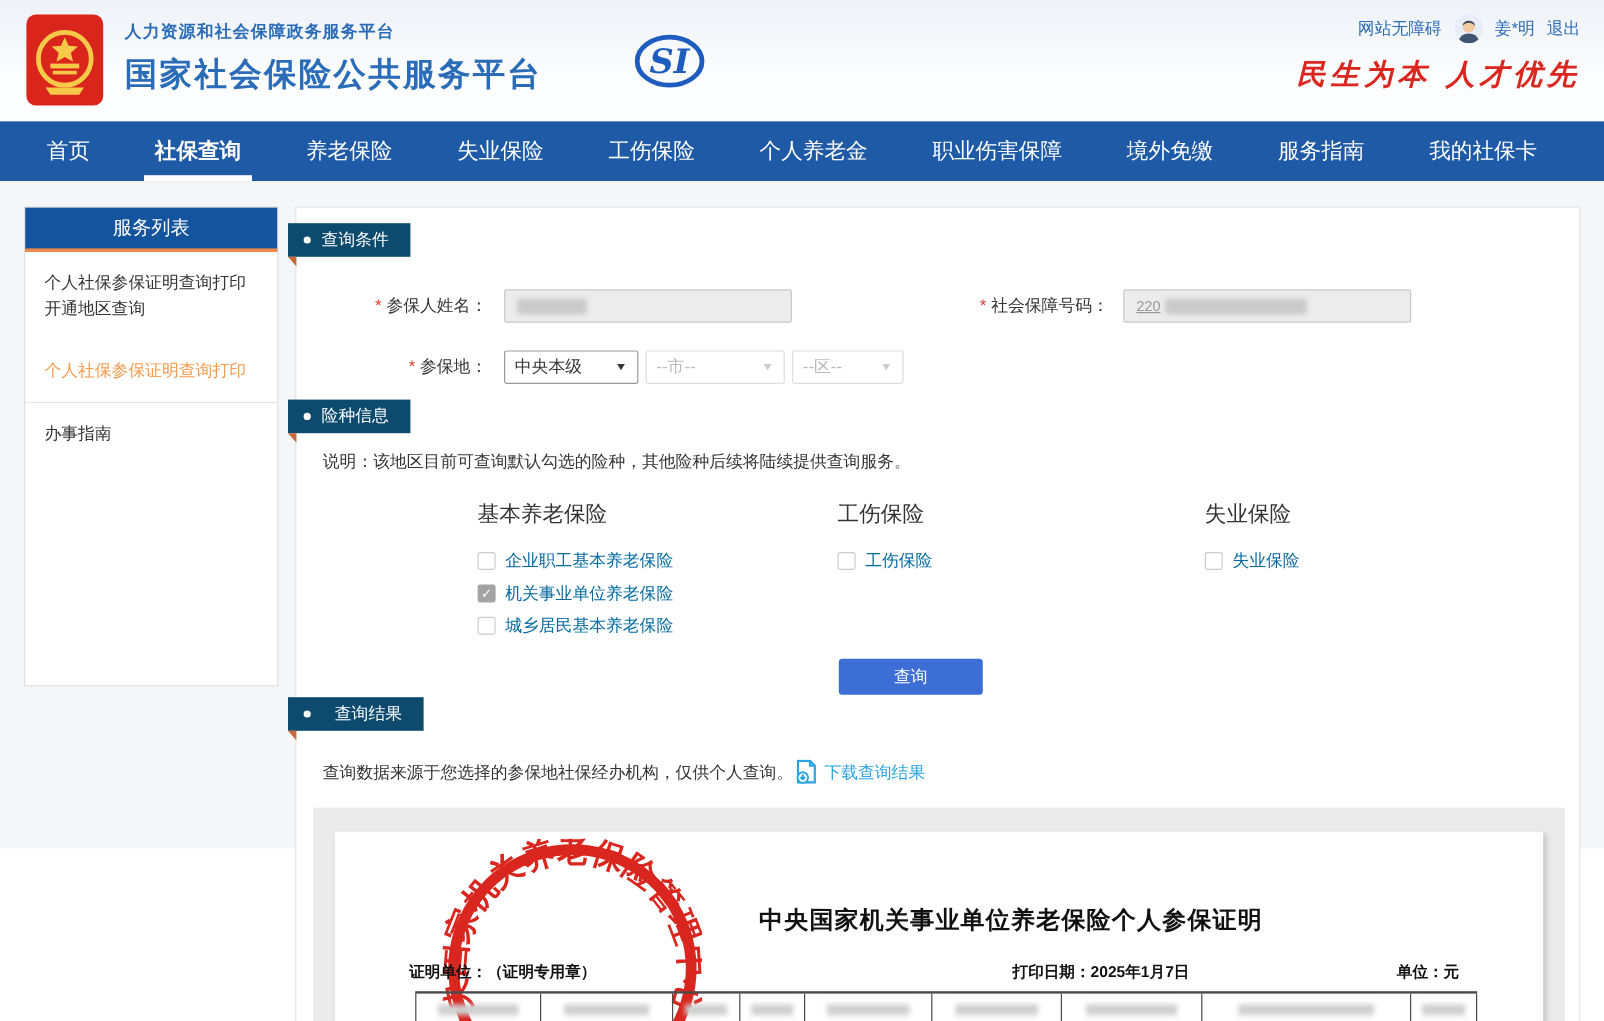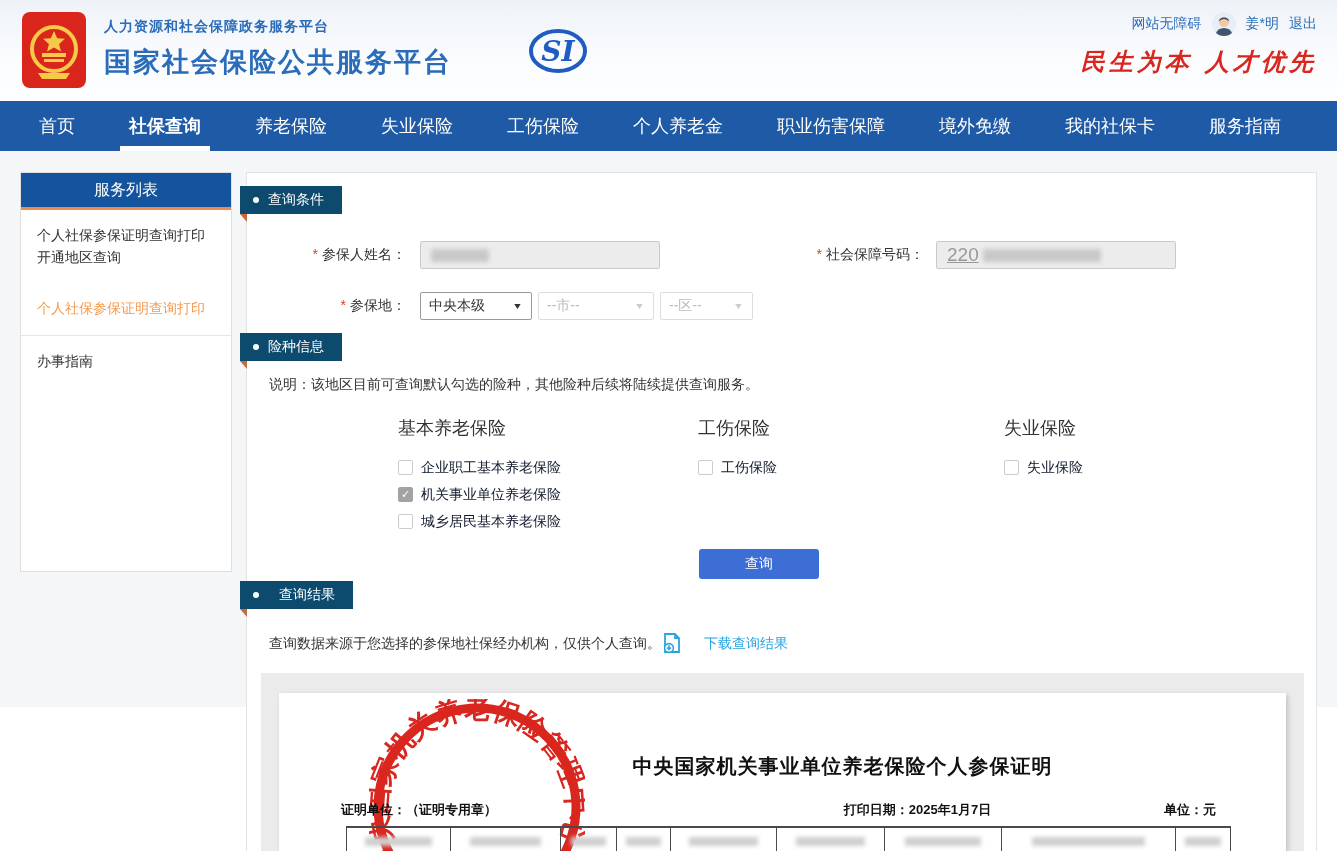--- a/index.html
+++ b/index.html
@@ -59,21 +59,21 @@
 
   .row1 { position:absolute; top:68px; left:0; width:100%; height:28px; }
   .row2 { position:absolute; top:119px; left:0; width:100%; height:28px; }
   .lab1 { position:absolute; right:910px; top:5px; text-align:right; white-space:nowrap; }
   .inp1 { position:absolute; left:173px; top:0; width:240px; height:28px;
           background:#ececec; border:1px solid #c9c9c9; border-radius:2px;
           display:flex; align-items:center; padding:0 10px; }
   .lab2 { position:absolute; right:392px; top:5px; text-align:right; white-space:nowrap; }
   .inp2 { position:absolute; left:689px; top:0; width:240px; height:28px;
           background:#ececec; border:1px solid #c9c9c9; border-radius:2px;
-          display:flex; align-items:center; padding:0 10px; font-size:19px; color:#999;text-decoration:underline; }
+          display:flex; align-items:center; padding:0 10px; font-size:12px; color:#999;text-decoration:underline; }
   .blurbar { height:13px; background:#c9c9c9; border-radius:2px; filter:blur(2px); }
   .nameblur { width:58px; } .ssnblur { width:118px; margin-left:4px; }
 
   .sel { position:absolute; top:0; height:28px; border:1px solid #999; border-radius:2px; background:#fff;
          display:flex; align-items:center; justify-content:space-between; padding:0 8px; font-size:14px; color:#333; cursor:pointer; }
   .sel .caret { font-size:11px; color:#333; transform:scaleY(.8); }
   .sel.disabled { border-color:#ddd; color:#bbb; cursor:default; }
   .sel.disabled .caret { color:#ccc; }
   .sel.s1 { left:173px; width:112px; } .sel.s2 { left:291px; width:116px; } .sel.s3 { left:413px; width:93px; }
 
@@ -82,29 +82,29 @@
 
   .groups { position:absolute; top:243px; left:0; width:100%; }
   .grp { position:absolute; top:0; }
   .grp.g1 { left:151px; } .grp.g2 { left:451px; } .grp.g3 { left:757px; }
   .grp-title { font-size:18px; color:#333; margin-bottom:14px; }
   .opt { display:flex; align-items:center; gap:8px; height:27px; }
   .cbox { width:15px; height:15px; border:1px solid #ccc; border-radius:2px; background:#fff;
           display:flex; align-items:center; justify-content:center; }
   .cbox.checked { background:#a3a3a3; border-color:#a3a3a3; }
   .cbox.checked::after { content:"✓"; color:#fff; font-size:11px; font-weight:bold; }
-  .opt-label { font-size:14px; color:#0f172a; }
+  .opt-label { font-size:14px; color:#0369a1; }
 
   .qbtn { position:absolute; top:376px; left:452px; width:120px; height:30px; background:#3d6ed5;
           color:#fff; font-size:14px; border:none; border-radius:3px; cursor:pointer; }
 
   .result-row { position:absolute; top:460px; left:22px; right:40px; display:flex;
                 align-items:center; }
   .result-note { font-size:14px; color:#333; }
-  .download { display:flex; align-items:center; gap:22px; color:#2aa3e3; font-size:14px; cursor:pointer; }
+  .download { display:flex; align-items:center; gap:5px; color:#2aa3e3; font-size:14px; cursor:pointer; }
 
   
   .doc-wrap { position:absolute; top:500px; left:14px; width:1043px; height:179px;
               background:#ebebeb; overflow:hidden; }
   .doc-page { position:absolute; left:18px; top:20px; width:1007px; height:220px; background:#fff;
               box-shadow:2px 2px 5px rgba(0,0,0,.18); }
   .doc-title { position:absolute; top:60px; left:180px; right:60px; text-align:center;
                font-size:20px; font-weight:bold; color:#111; letter-spacing:1px; white-space:nowrap; }
   .doc-meta { position:absolute; top:108px; left:62px; right:70px; display:flex; align-items:flex-start;
               font-size:13px; font-weight:bold; color:#111; }
@@ -162,22 +162,22 @@
 
 <div class="nav">
   <span class="nav-item">首页</span>
   <span class="nav-item active">社保查询</span>
   <span class="nav-item">养老保险</span>
   <span class="nav-item">失业保险</span>
   <span class="nav-item">工伤保险</span>
   <span class="nav-item">个人养老金</span>
   <span class="nav-item">职业伤害保障</span>
   <span class="nav-item">境外免缴</span>
+  <span class="nav-item">服务指南</span>
   <span class="nav-item">我的社保卡</span>
-  <span class="nav-item">服务指南</span>
 </div>
 
 <div class="page">
 
   <div class="sidebar">
     <div class="sidebar-title">服务列表</div>
     <div class="sb-item">个人社保参保证明查询打印开通地区查询</div>
     <div class="sb-item active">个人社保参保证明查询打印</div>
     <div class="sb-item divided">办事指南</div>
   </div>

